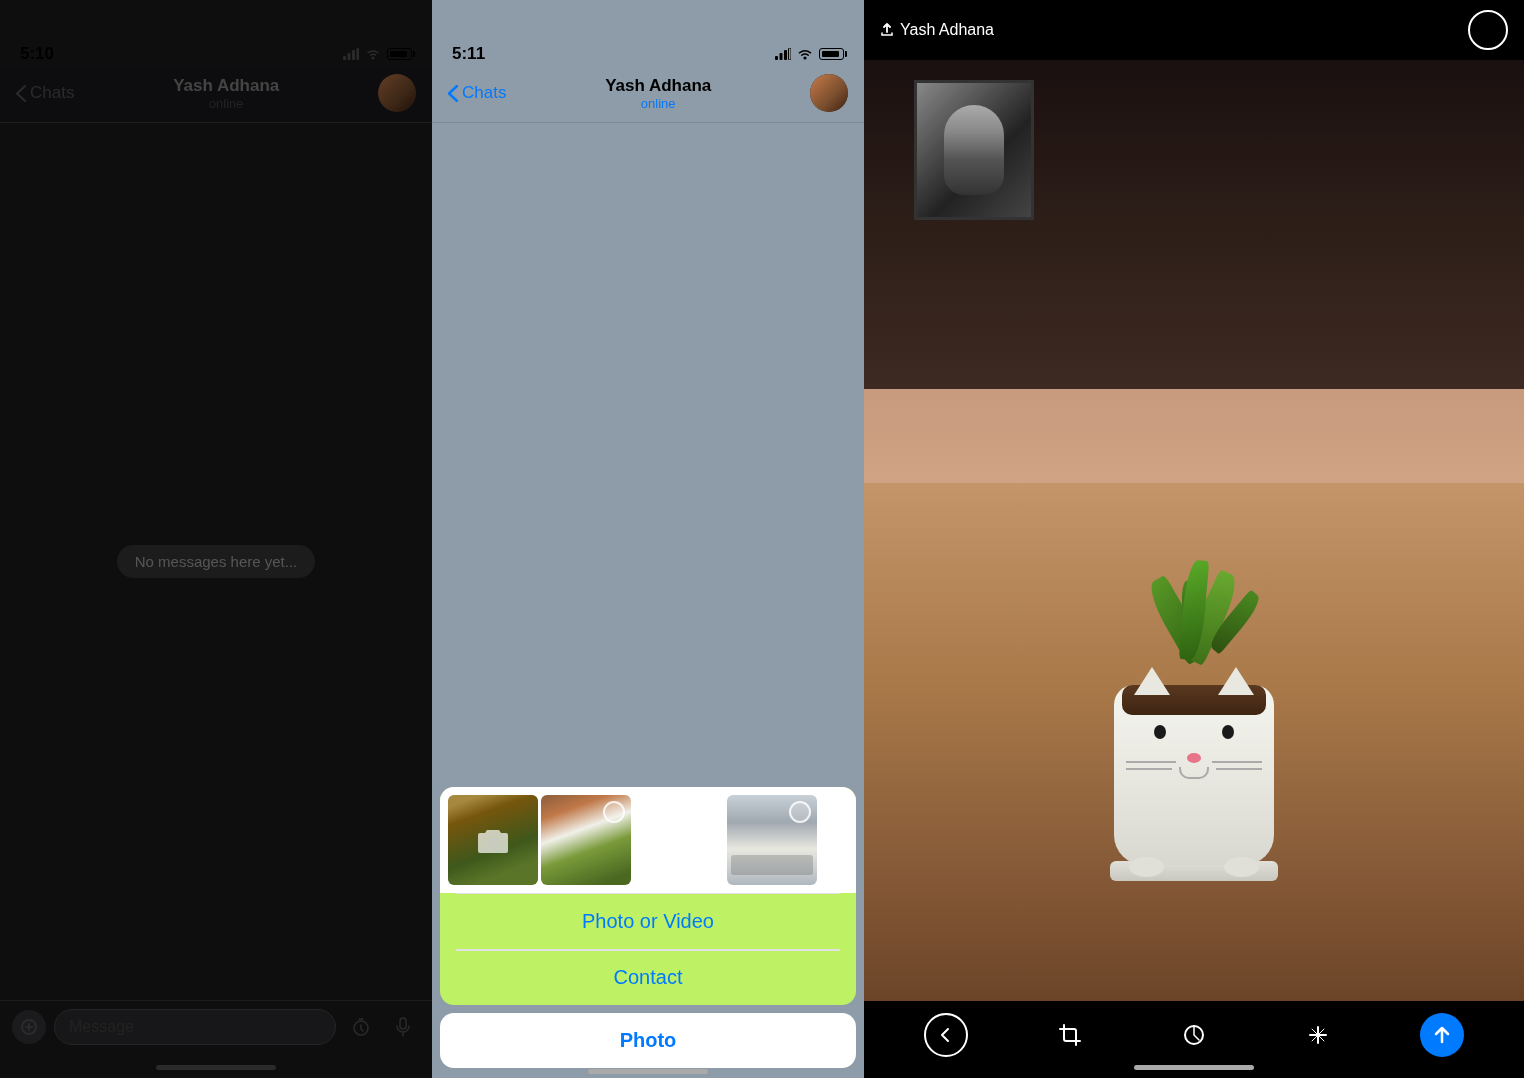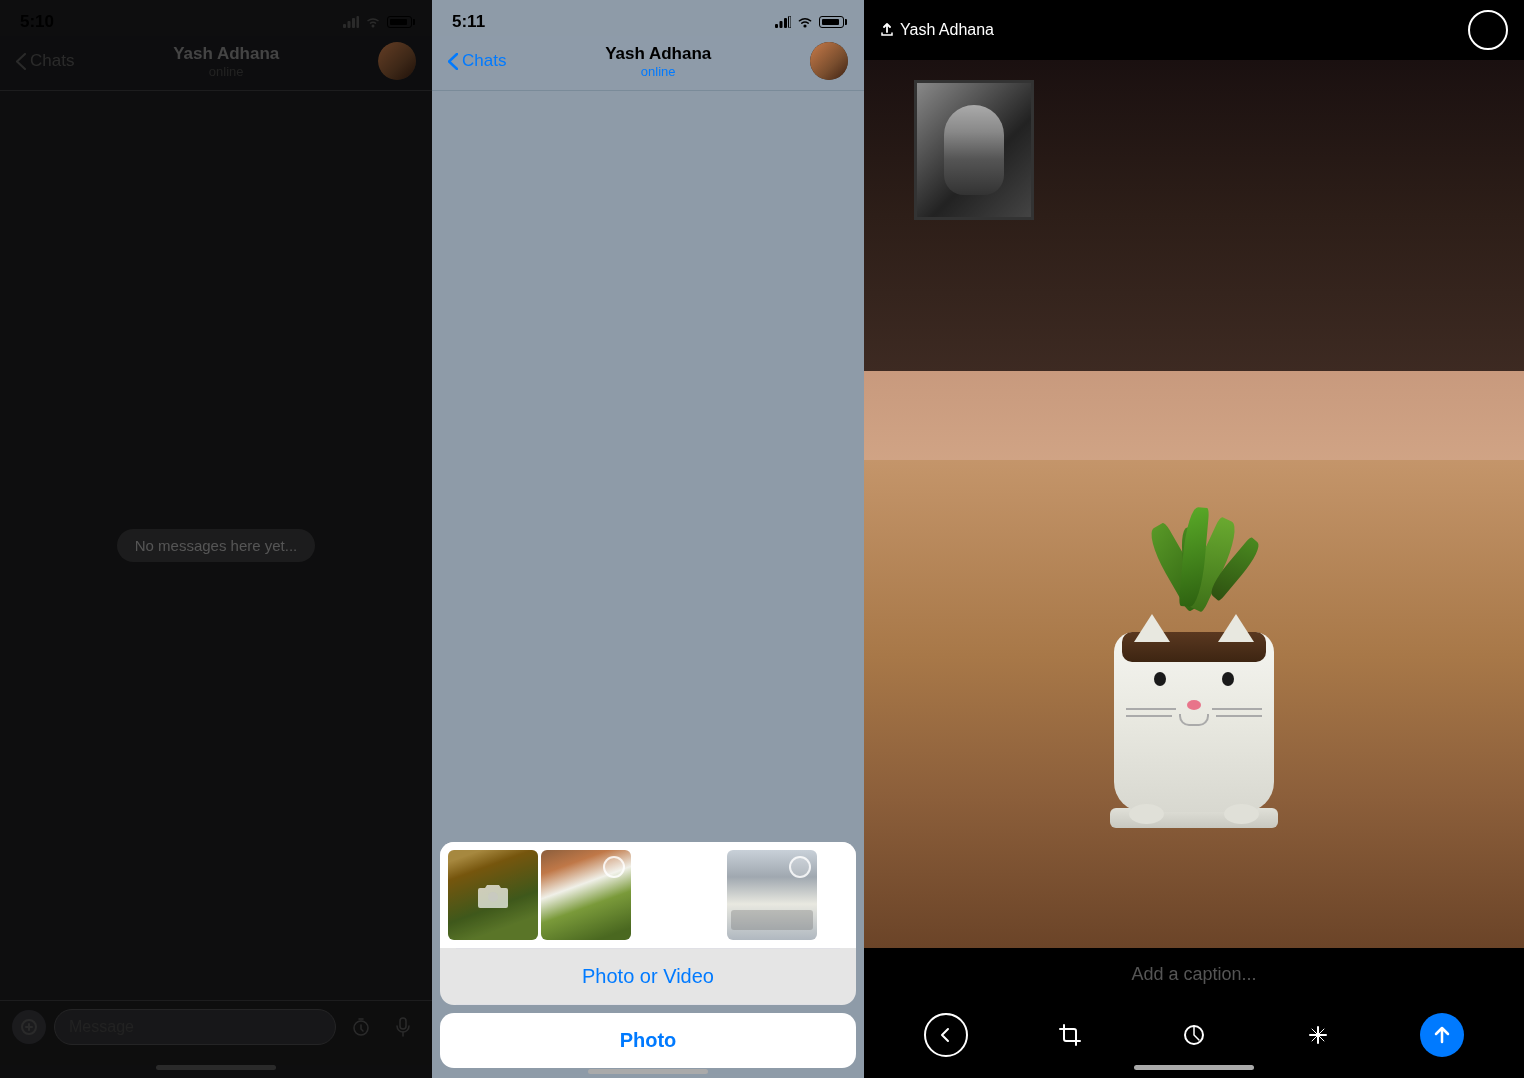--- a/index.html
+++ b/index.html
@@ -39,20 +39,21 @@
       flex-direction: column;
     }
 
     
     .status-bar {
       display: flex;
       justify-content: space-between;
       align-items: center;
       padding: 12px 20px 4px;
       background: transparent;
+      margin-top: 32px;
     }
     .status-bar.dark { background: #1c1c1e; }
     .status-bar.medium { background: #8e9ba8; }
     .status-time {
       font-size: 17px;
       font-weight: 600;
       color: #000;
     }
     .status-icons {
       display: flex;
@@ -208,21 +209,21 @@
       bottom: 0; left: 0; right: 0;
       display: flex;
       flex-direction: column;
       align-items: center;
       padding: 0 8px 10px;
       gap: 8px;
       z-index: 10;
     }
     .action-sheet-main {
       width: 100%;
-      background: #e5e5e5;
+      background: #bef264;
       border-radius: 14px;
       overflow: hidden;
     }
     .photo-strip {
       display: flex;
       gap: 3px;
       padding: 8px 8px 8px;
       background: #fff;
     }
     .photo-thumb {
@@ -695,20 +696,21 @@
           </div>
           <div class="selection-circle"></div>
         </div>
       </div>
 
       <div class="action-divider"></div>
       <div class="action-item">Photo or Video</div>
       <div class="action-divider"></div>
       <div class="action-divider"></div>
       <div class="action-divider"></div>
+      <div class="action-item">Contact</div>
     </div>
 
     <div class="action-cancel">Photo</div>
   </div>
 
   <div class="home-indicator light-ind" style="background:#aaa; margin-bottom:4px;"></div>
 </div>
 
 <div class="panel panel-3">
 
@@ -757,21 +759,20 @@
             <div class="cat-mouth"></div>
             <div class="cat-paw-left"></div>
             <div class="cat-paw-right"></div>
           </div>
         </div>
         <div class="pot-rim"></div>
       </div>
     </div>
   </div>
 
-  <div class="caption-bar">Add a caption...</div>
 
   <div class="edit-toolbar">
     <div class="edit-btn back-btn">
       <svg width="18" height="18" viewBox="0 0 18 18">
         <path d="M11 3L5 9l6 6" stroke="#fff" stroke-width="2" fill="none" stroke-linecap="round" stroke-linejoin="round"></path>
       </svg>
     </div>
     <div class="edit-btn">
       <svg width="22" height="22" viewBox="0 0 22 22">
         <path d="M5 1v14a2 2 0 002 2h14" stroke="#fff" stroke-width="2" fill="none" stroke-linecap="round"></path>

